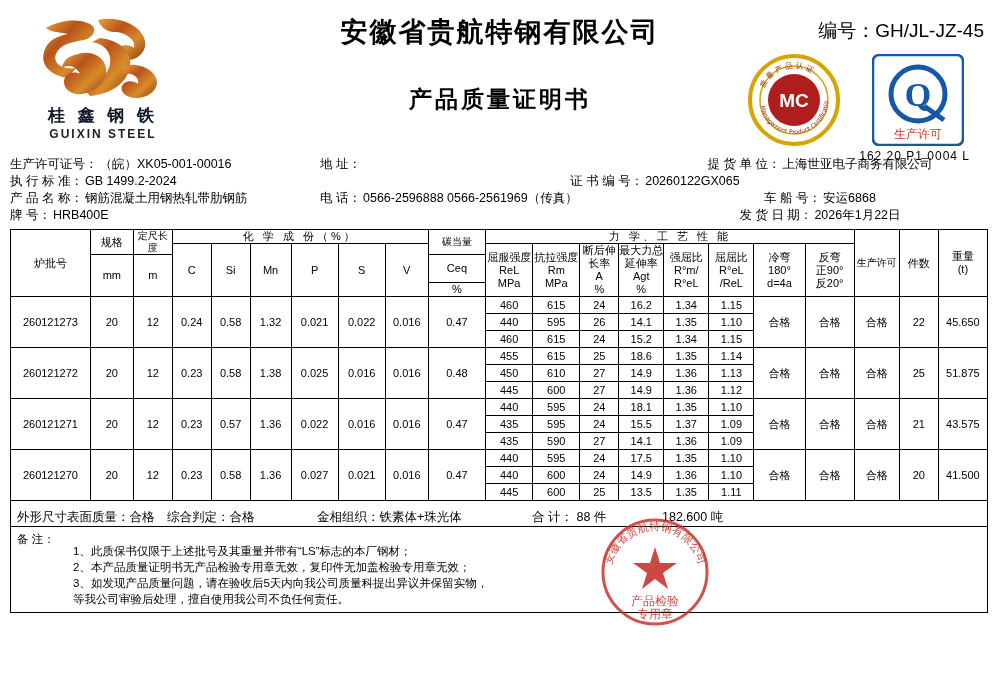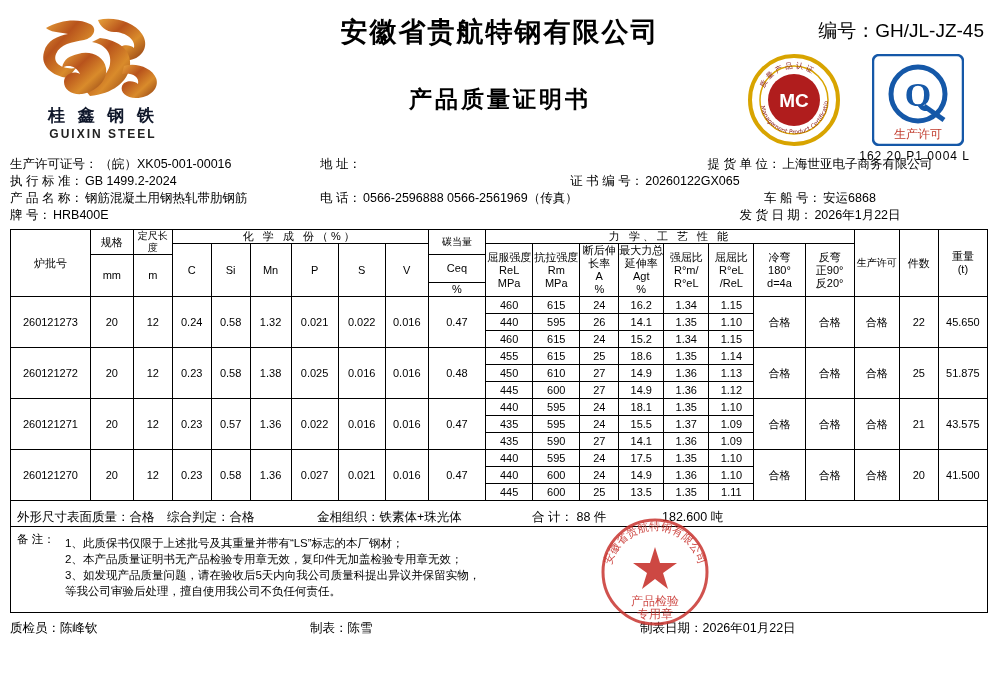--- a/index.html
+++ b/index.html
@@ -55,21 +55,21 @@
   .summary { display:flex; align-items:flex-end; border:1px solid #000; border-top:none;
              width:978px; height:26px; font-size:12.5px; padding-left:6px; }
   .summary span { white-space:nowrap; }
   .s1{width:150px;} .s2{width:150px;} .s3{width:215px;} .s4{width:175px;}
   .s5{width:130px;} .s6{width:120px;}
 
   
   .notes { border:1px solid #000; border-top:none; width:978px; padding:4px 6px 6px 6px;
            font-size:11.5px; line-height:16px; position:relative; height:86px; }
   .notes .head { float:left; width:38px; }
-  .notes ol { margin:4px; padding-left:44px; list-style:none; }
+  .notes ol { margin:12px; padding-left:44px; list-style:none; }
   .notes li { white-space:nowrap; }
 
   .redstamp { position:absolute; left:585px; top:-14px; width:118px; height:118px; }
 
   
   .footer { display:flex; width:978px; margin-top:7px; font-size:12.5px; }
   .f1{width:300px;} .f2{width:330px;} .f3{flex:1;}
 </style>
 </head>
 <body>
@@ -458,19 +458,14 @@
         <text font-size="11" fill="#c8342f" font-family="DejaVu Sans, sans-serif" opacity="0.9">
           <textPath href="#st-top" startOffset="7%">安徽省贵航特钢有限公司</textPath>
         </text>
         <polygon points="59,34 64,50 81,50 67,60 72,76 59,66 46,76 51,60 37,50 54,50" fill="#c8342f" opacity="0.9"></polygon>
         <text x="59" y="92" font-size="12" fill="#c8342f" text-anchor="middle" font-family="DejaVu Sans, sans-serif" opacity="0.9">产品检验</text>
         <text x="59" y="105" font-size="12" fill="#c8342f" text-anchor="middle" font-family="DejaVu Sans, sans-serif" opacity="0.9">专用章</text>
       </svg>
     </div>
   </div>
 
-  <div class="footer">
-    <span class="f1"><span>质检员：</span><span>陈峰钦</span></span>
-    <span class="f2"><span>制表：</span><span>陈雪</span></span>
-    <span class="f3"><span>制表日期：</span><span>2026年01月22日</span></span>
-  </div>
 
 </div>
 
 </body></html>

